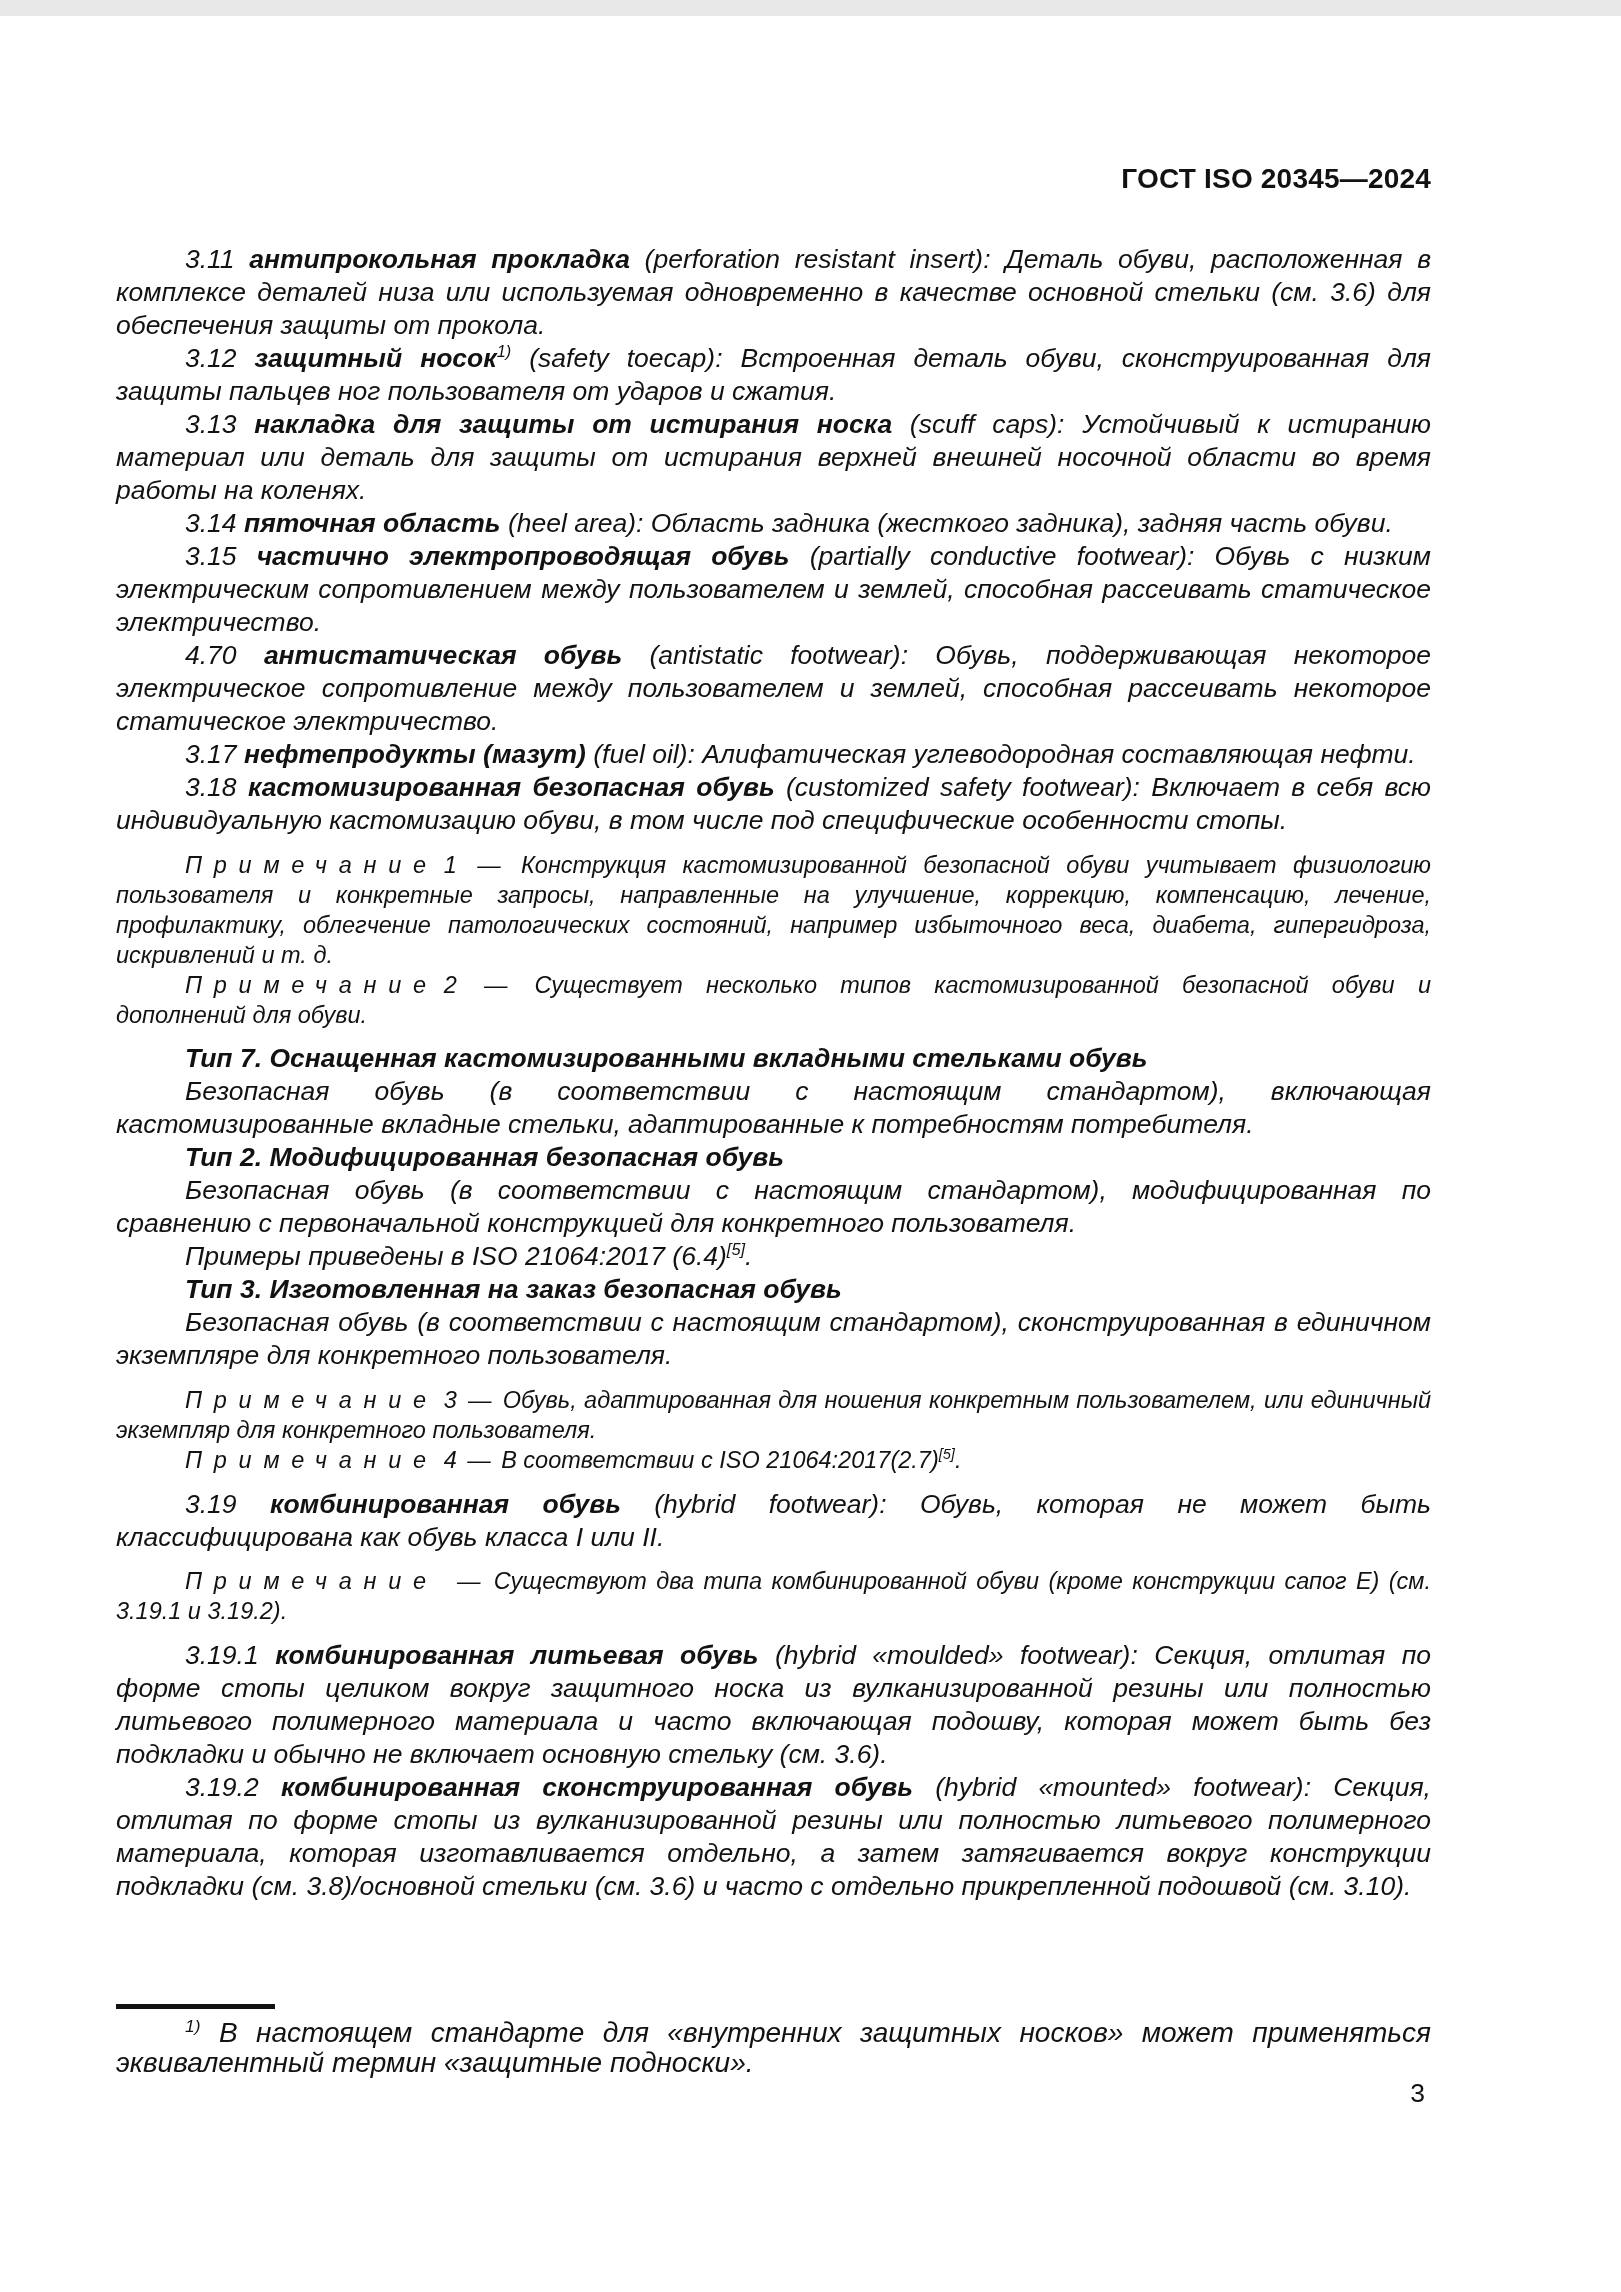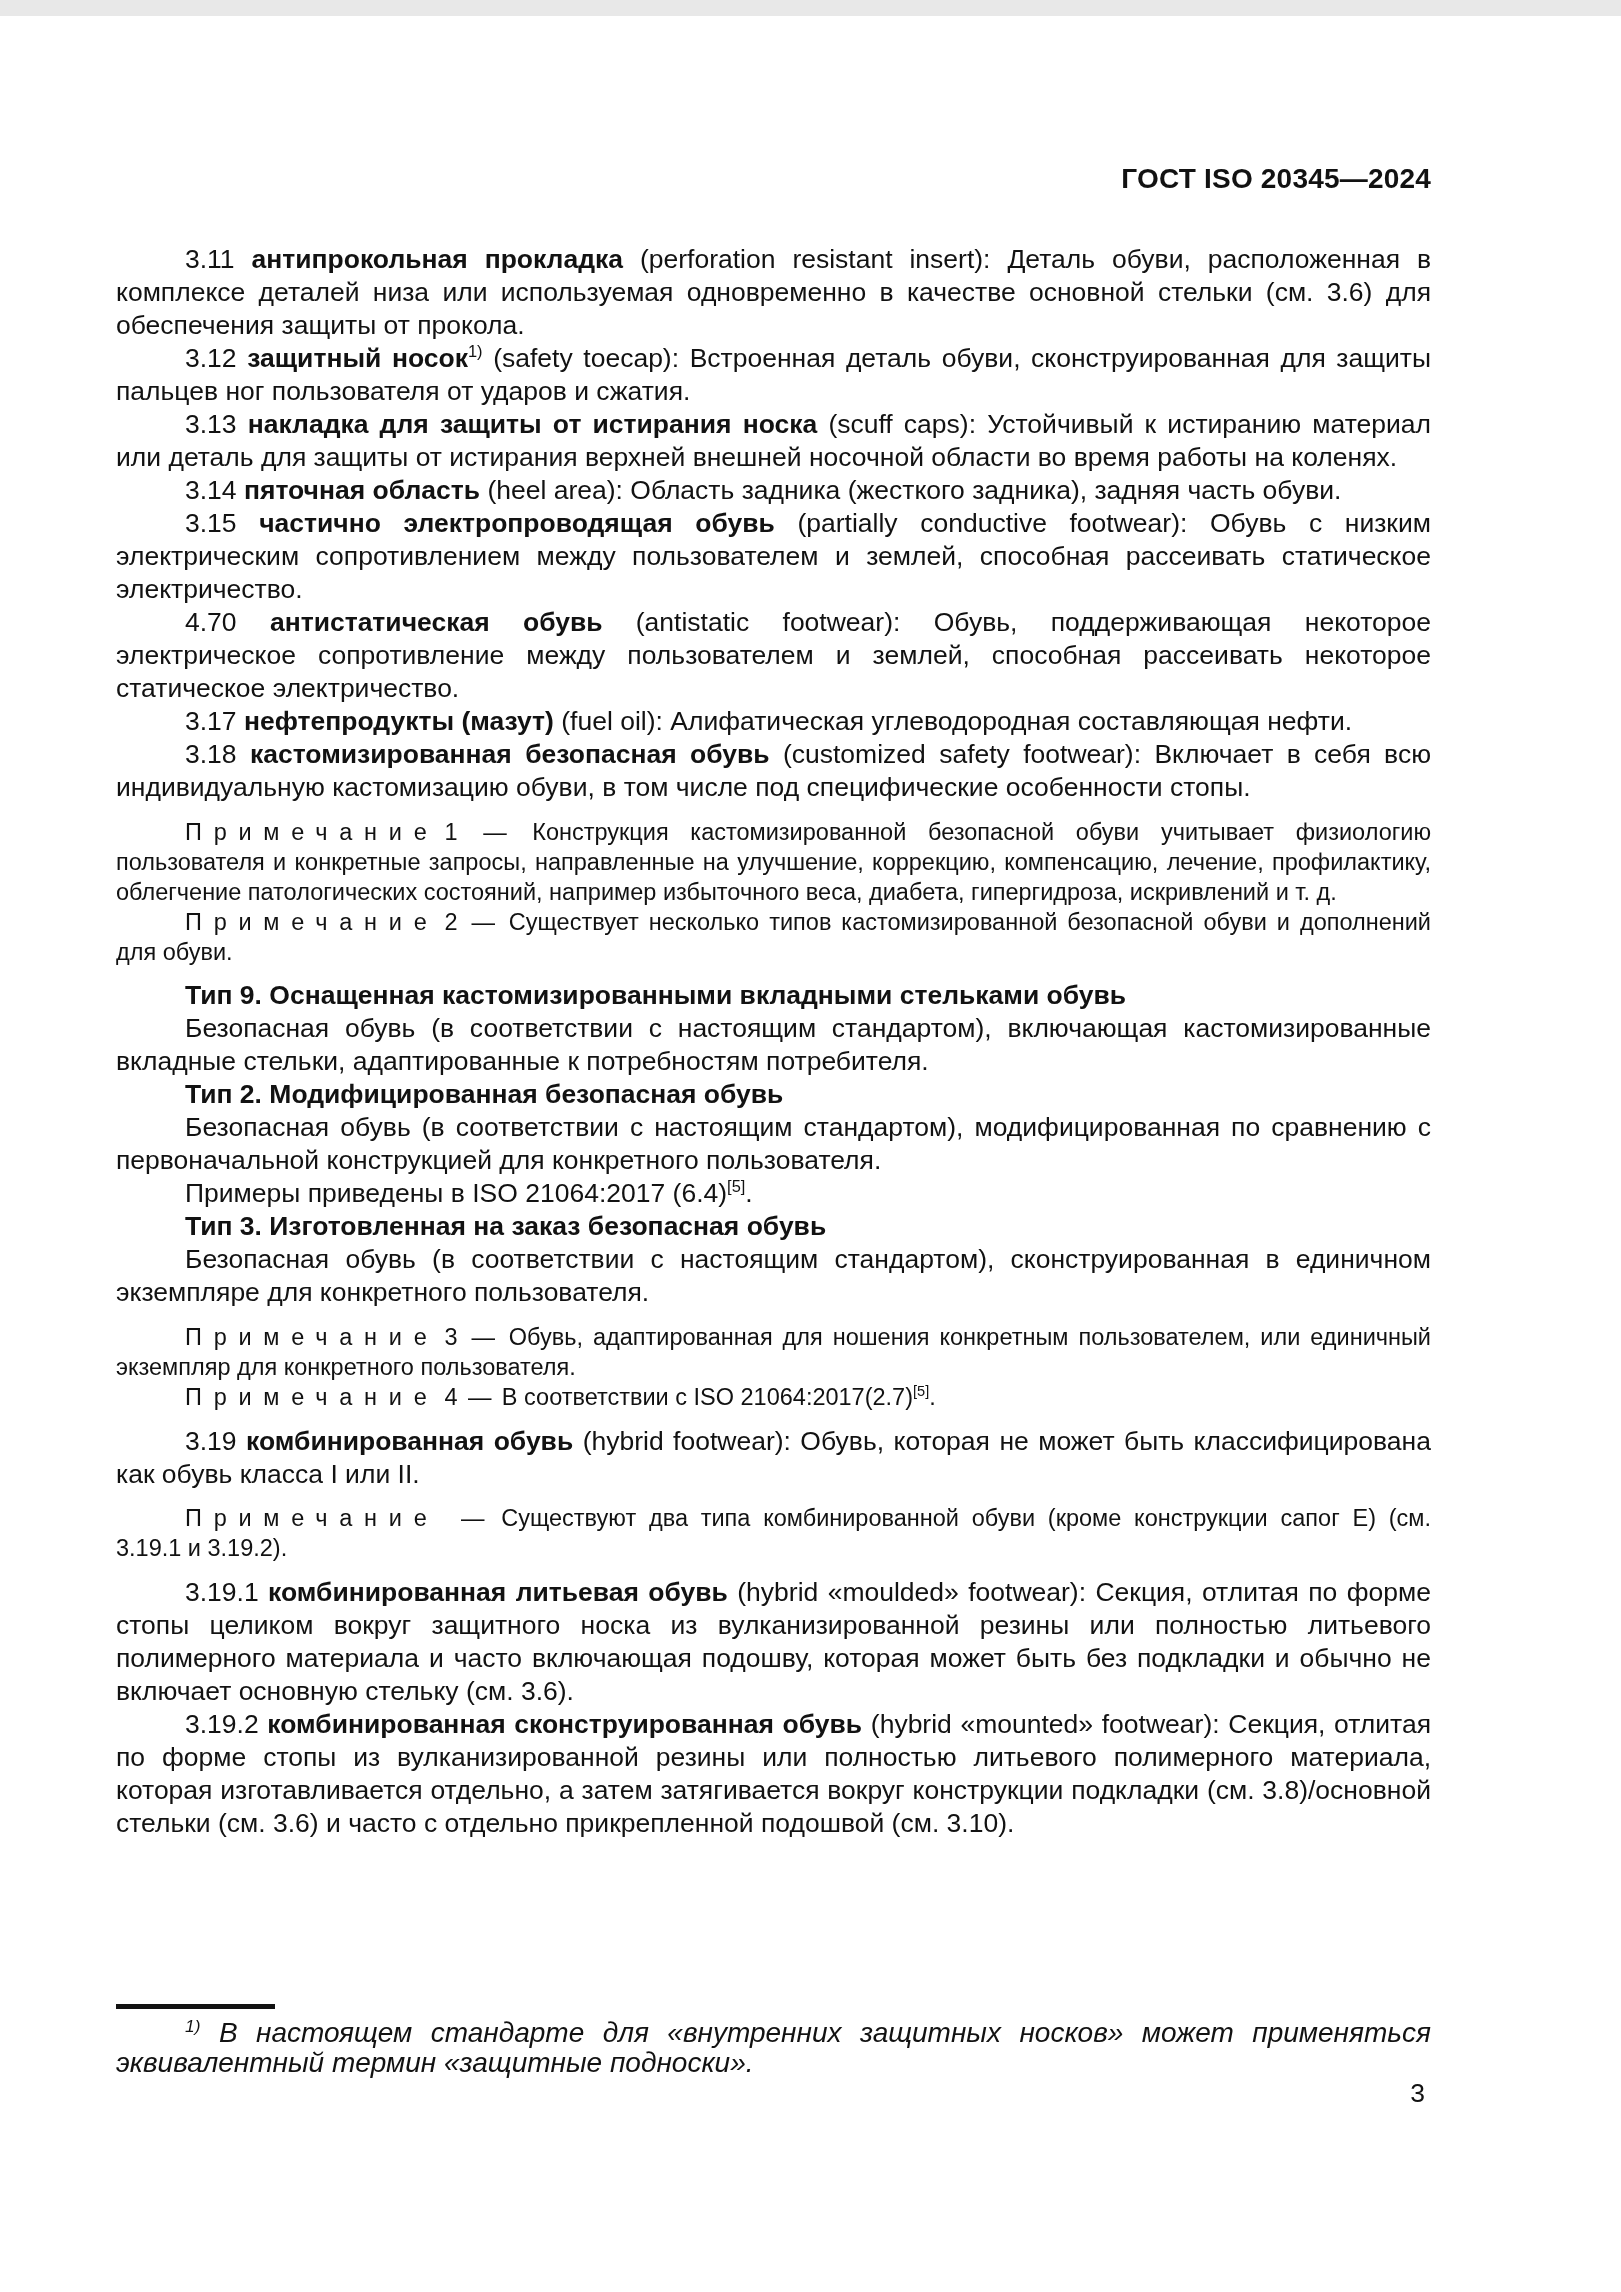--- a/index.html
+++ b/index.html
@@ -23,21 +23,21 @@
   }
   .body-text {
     position: absolute;
     top: 227px;
     left: 116px;
     width: 1315px;
     font-size: 26.5px;
     line-height: 33px;
     text-align: justify;
   }
-  .body-text p { margin: 0; text-indent: 69px; }
+  .body-text p { margin: 0; text-indent: 69px; font-style: italic; }
   b { font-weight: bold; }
   .type-heading { font-weight: bold; }
   sup.ref, sup.fn {
     vertical-align: super;
     font-size: 62%;
     line-height: 0;
   }
   .note-group {
     margin: 12.7px 0;
     font-size: 23.5px;
@@ -144,21 +144,21 @@
         <span>Конструкция кастомизированной безопасной обуви учитывает физиологию пользователя и конкретные запросы, направленные на улучшение, коррекцию, компенсацию, лечение, профилактику, облегчение патологических состояний, например избыточного веса, диабета, гипергидроза, искривлений и т. д.</span>
       </p>
       <p>
         <span class="note-label">Примечание</span><span class="note-num">2</span>
         <span class="note-dash">—</span>
         <span>Существует несколько типов кастомизированной безопасной обуви и дополнений для обуви.</span>
       </p>
     </div>
 
     <p>
-      <b class="type-heading">Тип 9. Оснащенная кастомизированными вкладными стельками обувь</b>
+      <b class="type-heading">Тип 7. Оснащенная кастомизированными вкладными стельками обувь</b>
     </p>
     <p>
       <span>Безопасная обувь (в соответствии с настоящим стандартом), включающая кастомизированные вкладные стельки, адаптированные к потребностям потребителя.</span>
     </p>
 
     <p>
       <b class="type-heading">Тип 2. Модифицированная безопасная обувь</b>
     </p>
     <p>
       <span>Безопасная обувь (в соответствии с настоящим стандартом), модифицированная по сравнению с первоначальной конструкцией для конкретного пользователя.</span>

